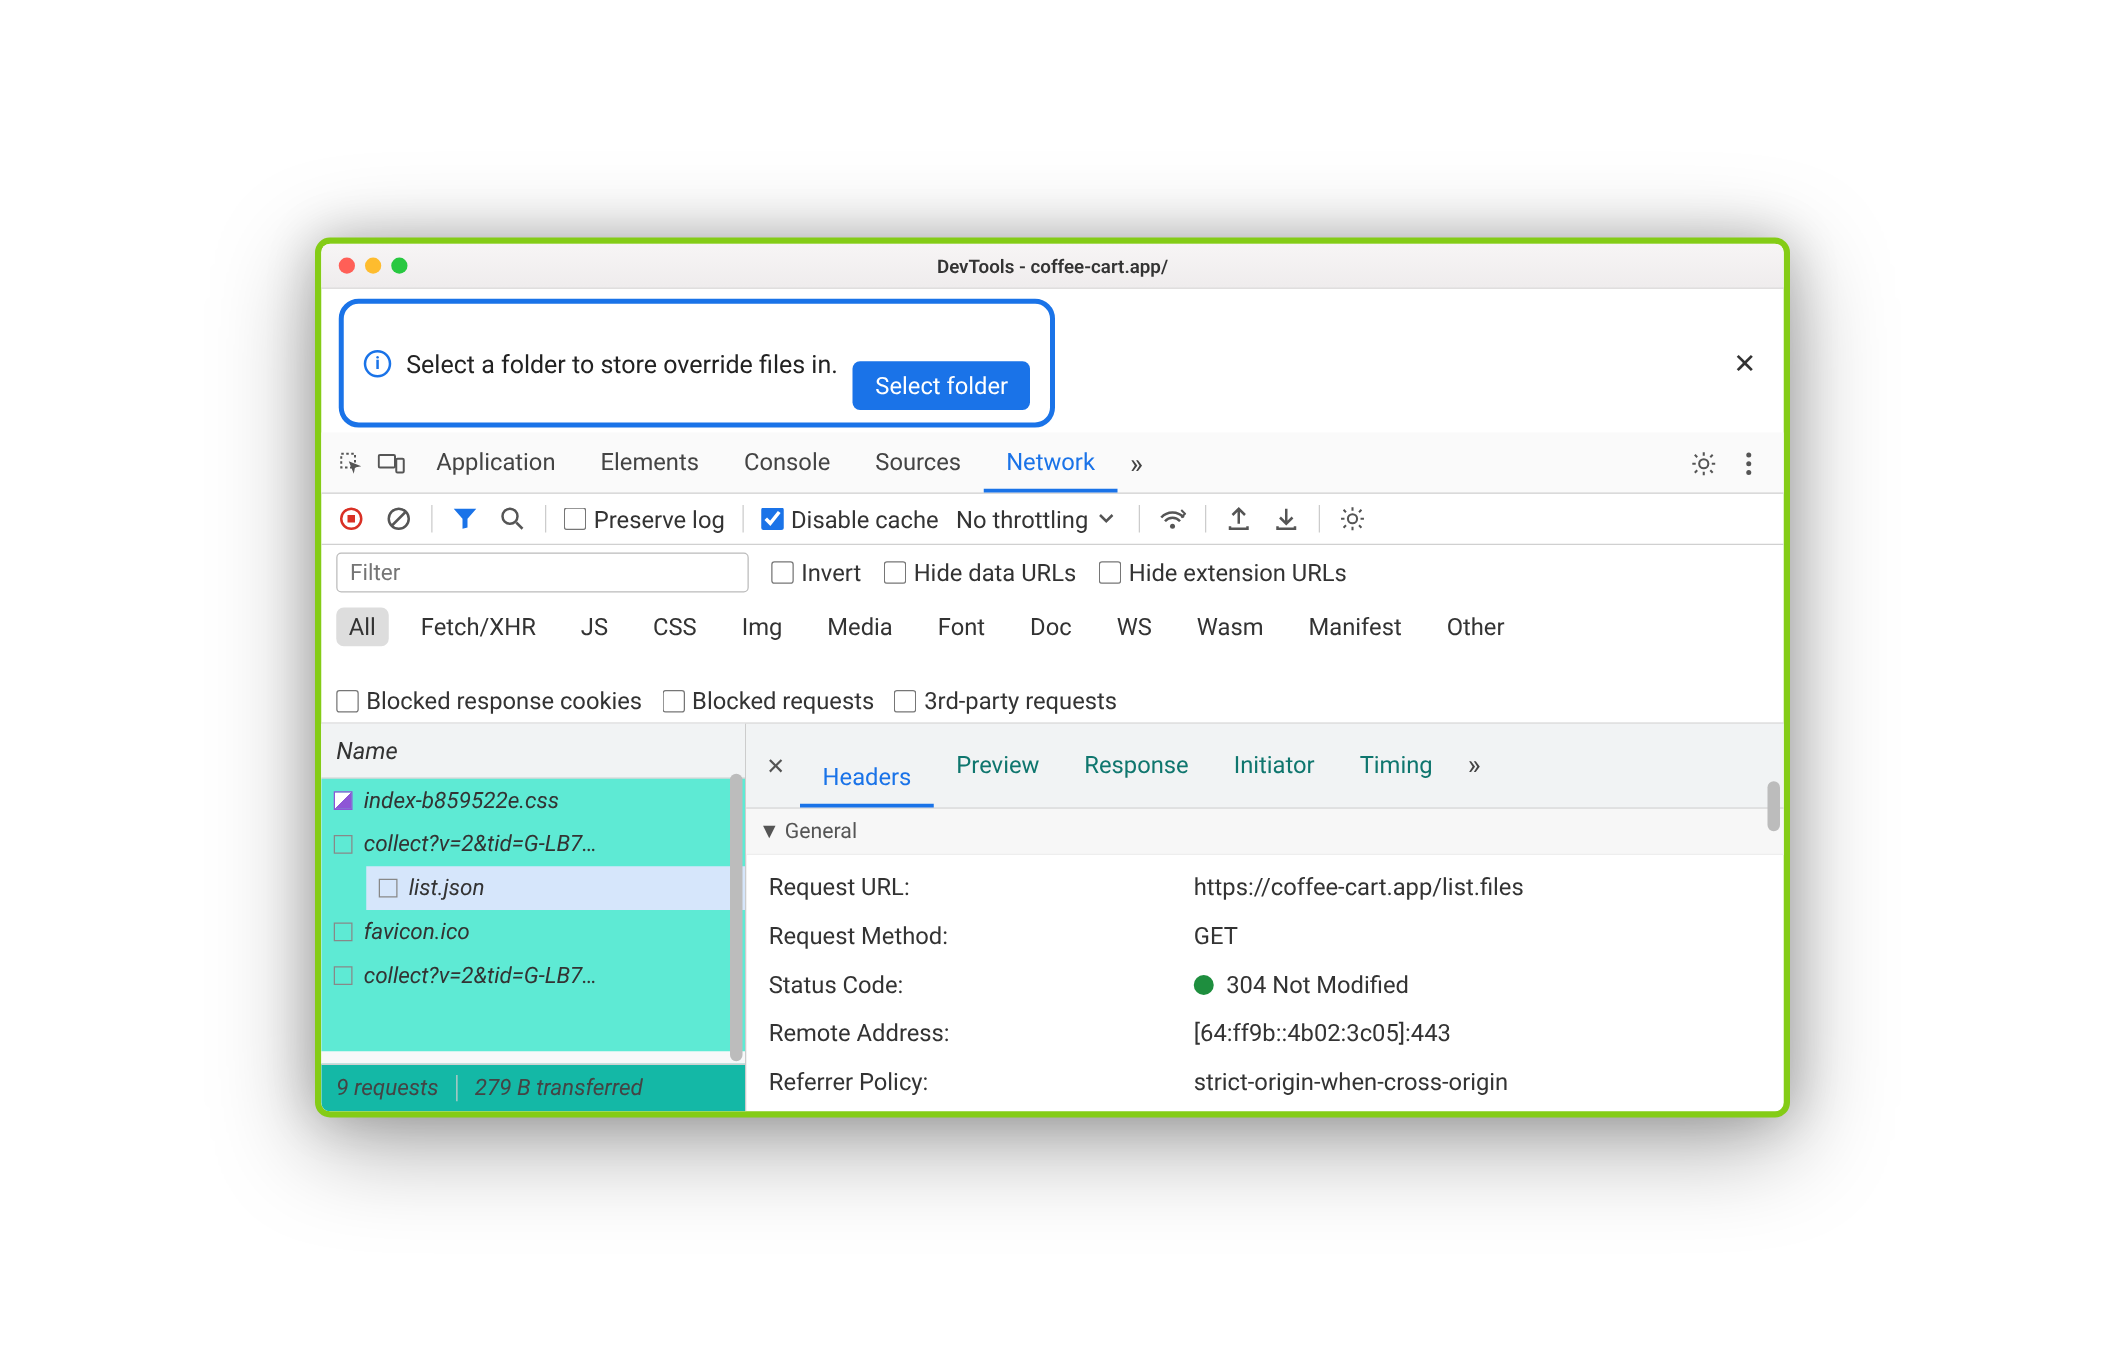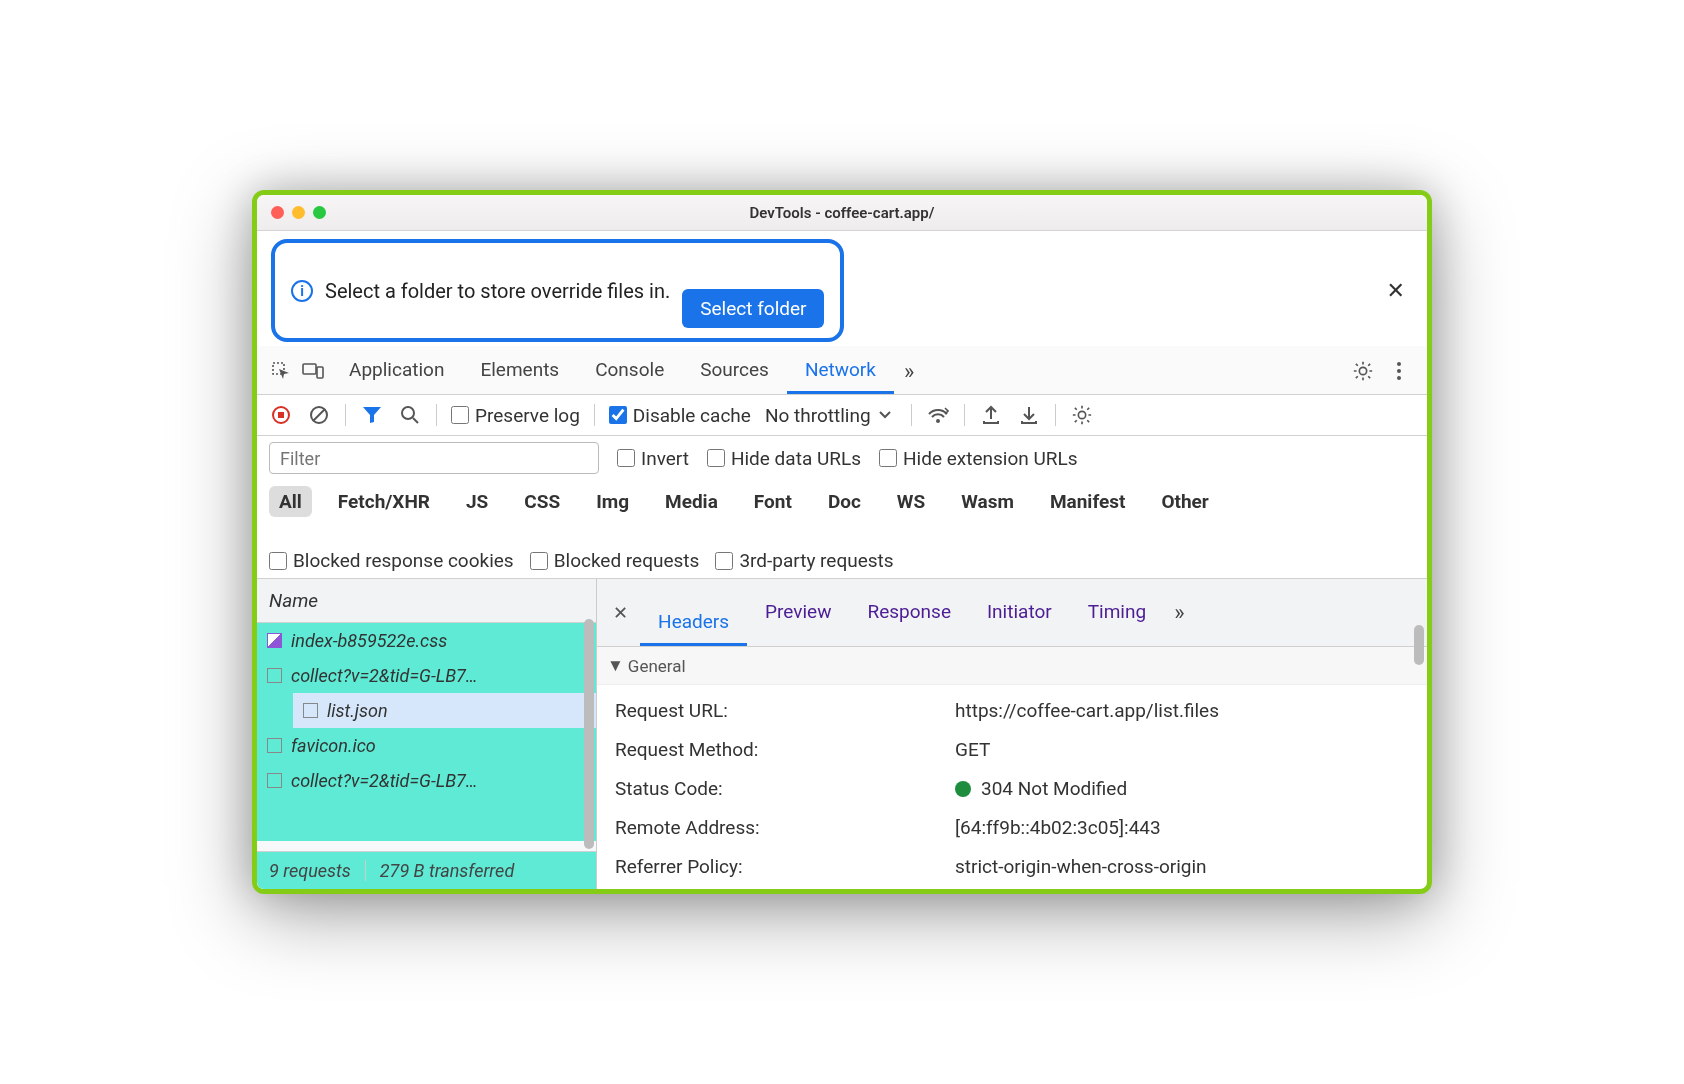--- a/index.html
+++ b/index.html
@@ -36,40 +36,40 @@
 .record{ color:#d93025;}
 .divider{ width:1px; height:22px; background:#ccc;}
 .chk { display:flex; align-items:center; gap:6px; font-size:19px; color:#333; cursor:pointer;}
 .chk input { width:18px; height:18px; accent-color:#1a73e8;}
 .throttle { display:flex; align-items:center; gap:8px; font-size:19px; color:#333; cursor:pointer; padding-right:6px;}
 
 
 .filter-row { display:flex; align-items:center; gap:18px; padding:6px 12px; flex-wrap:wrap;}
 .filter-input { width:330px; height:32px; border:1px solid #bbb; border-radius:4px; padding:0 10px; font-size:18px; color:#888;}
 .chip-row { display:flex; align-items:center; gap:16px; padding:6px 12px; flex-wrap:wrap; border-bottom:1px solid #d0d0d0;}
-.chip { padding:4px 10px; font-size:19px; color:#333; cursor:pointer; border-radius:6px;font-weight:bold;}
+.chip { padding:4px 10px; font-size:19px; color:#333; cursor:pointer; border-radius:6px;}
 .chip.active{ background:#ddd;}
 
 
 .split { display:flex; height:310px; border-top:0; }
 .left { width:340px; border-right:1px solid #ccc; display:flex; flex-direction:column; background:#f7f8f9; position:relative;font-style:italic;}
 .left-header{ padding:10px 12px; font-size:19px; color:#333; border-bottom:1px solid #d0d0d0; background:#f1f3f4;}
 .req-list{ flex:1; overflow:auto; background:#5eead4;}
 .req-item{ display:flex; align-items:center; gap:9px; padding:7px 10px; font-size:18px; color:#333; cursor:pointer; white-space:nowrap; overflow:hidden; text-overflow:ellipsis;}
 .req-item.selected{ background:#d6e6fb;margin-left:36px;}
 .req-icon{ width:15px; height:15px; border:1.5px solid #888; flex-shrink:0;}
 .req-icon.css{ border-color:#8e55d6; background:linear-gradient(135deg,#fff 48%, #8e55d6 48%);}
-.status-bar{ border-top:1px solid #d0d0d0; padding:8px 12px; font-size:18px; color:#444; display:flex; gap:14px; background:#5eead4;margin-top:10px;}
+.status-bar{ border-top:1px solid #d0d0d0; padding:8px 12px; font-size:18px; color:#444; display:flex; gap:14px; background:#14b8a6;margin-top:10px;}
 .status-bar span+span{ border-left:1px solid #ccc; padding-left:14px;}
 .left-scroll{ position:absolute; right:2px; top:40px; bottom:40px; width:10px; background:#bcbcbc; border-radius:5px;}
 
 .right { flex:1; display:flex; flex-direction:column; position:relative;}
 .detail-tabs{ display:flex; align-items:center; gap:0; border-bottom:1px solid #d0d0d0; background:#f1f3f4; padding:0 4px;}
 .dclose{ padding:8px 12px; font-size:18px; cursor:pointer; color:#555;}
-.dtab{ padding:10px 18px; font-size:19px; color:#4c1d95; cursor:pointer; border-bottom:3px solid transparent;}
+.dtab{ padding:10px 18px; font-size:19px; color:#0f766e; cursor:pointer; border-bottom:3px solid transparent;}
 .dtab.active{ color:#1a73e8; border-bottom-color:#1a73e8;margin-top:21px;}
 .section-hdr{ padding:8px 10px; font-size:17px; color:#555; display:flex; align-items:center; gap:4px; background:#f7f7f7; border-bottom:1px solid #eee;}
 .kv-list{ padding:6px 18px;}
 .kv{ display:flex; padding:8px 0; font-size:19px;}
 .kv .k{ width:340px; color:#333;}
 .kv .v{ color:#333; display:flex; align-items:center; gap:10px;}
 .status-dot{ width:16px; height:16px; border-radius:50%; background:#1e8e3e; display:inline-block;}
 .right-scroll{ position:absolute; right:3px; top:46px; width:10px; height:40px; background:#bcbcbc; border-radius:5px;}
 
 svg{display:block;}

